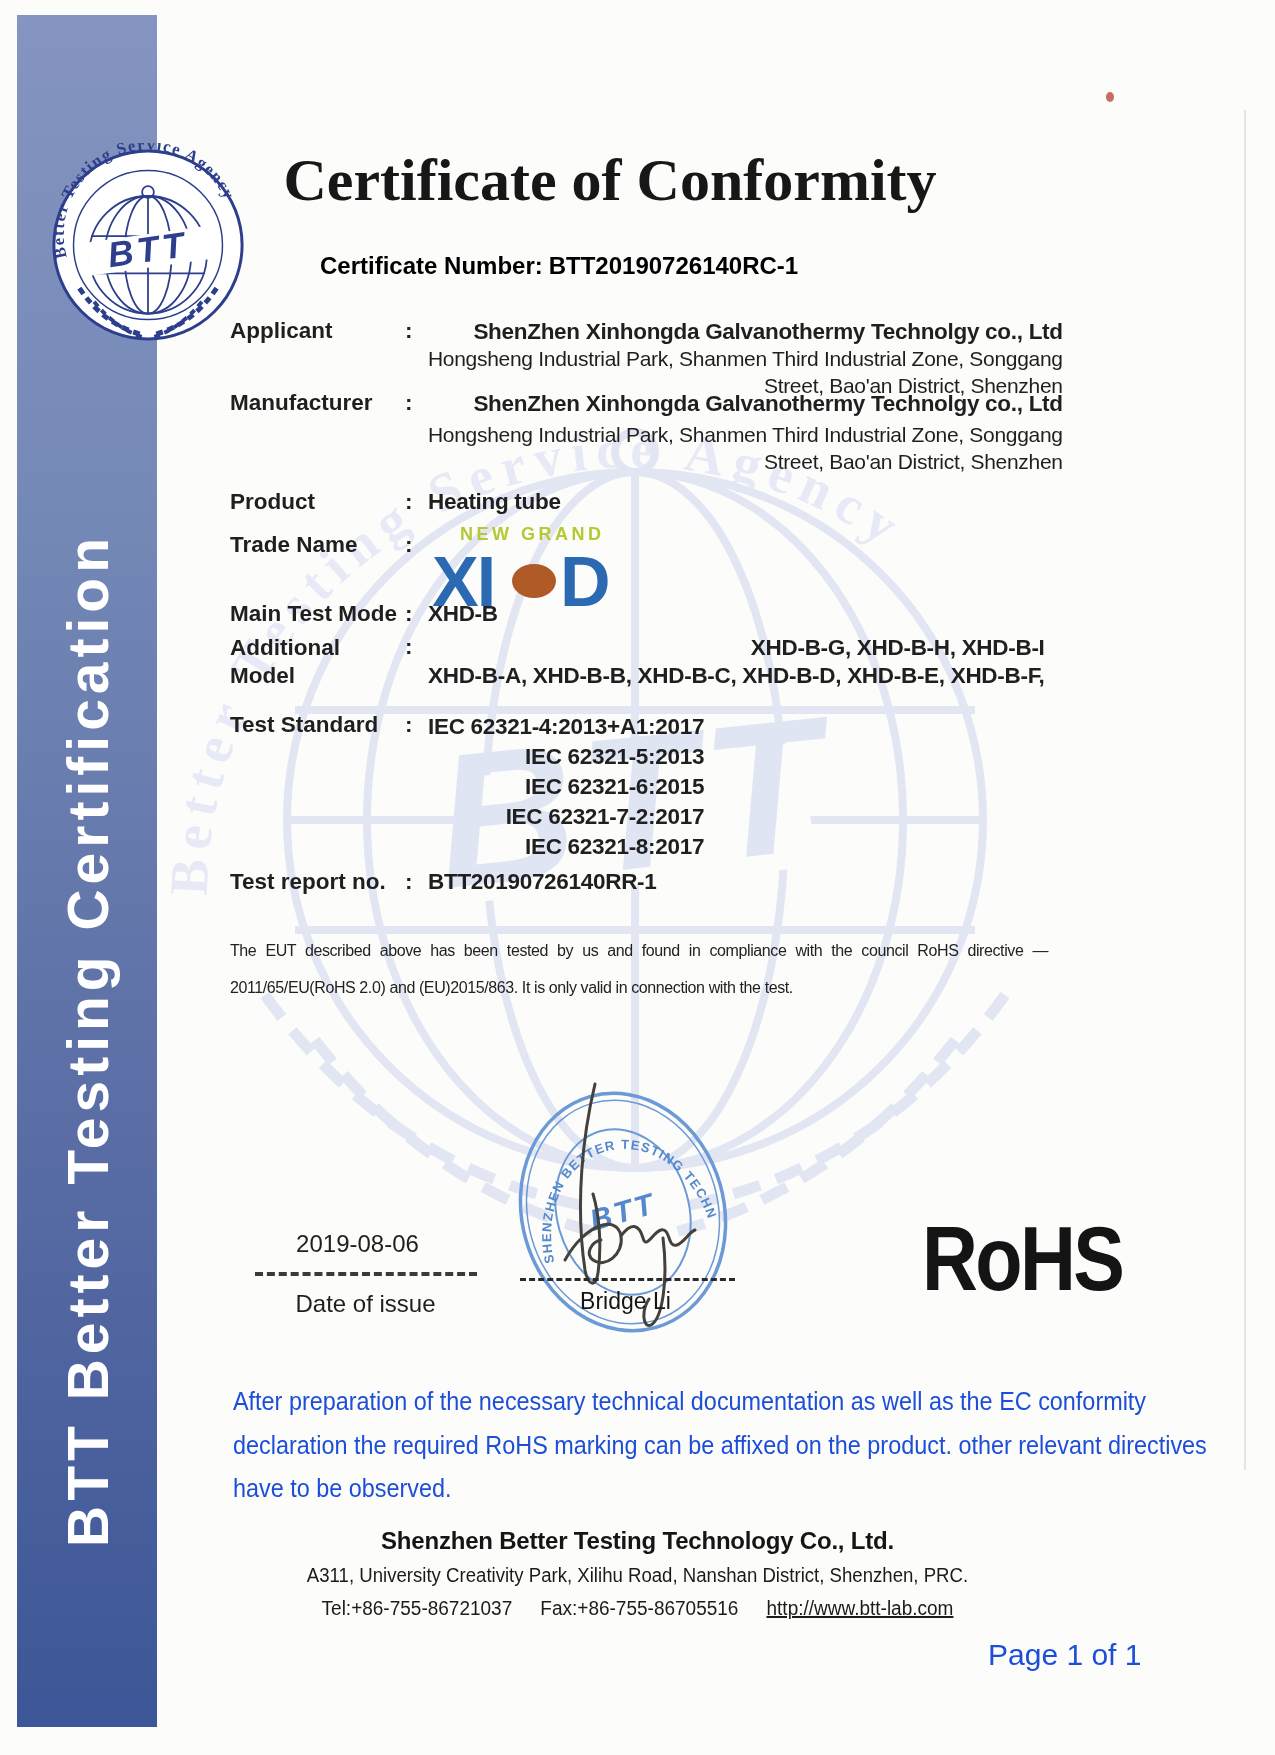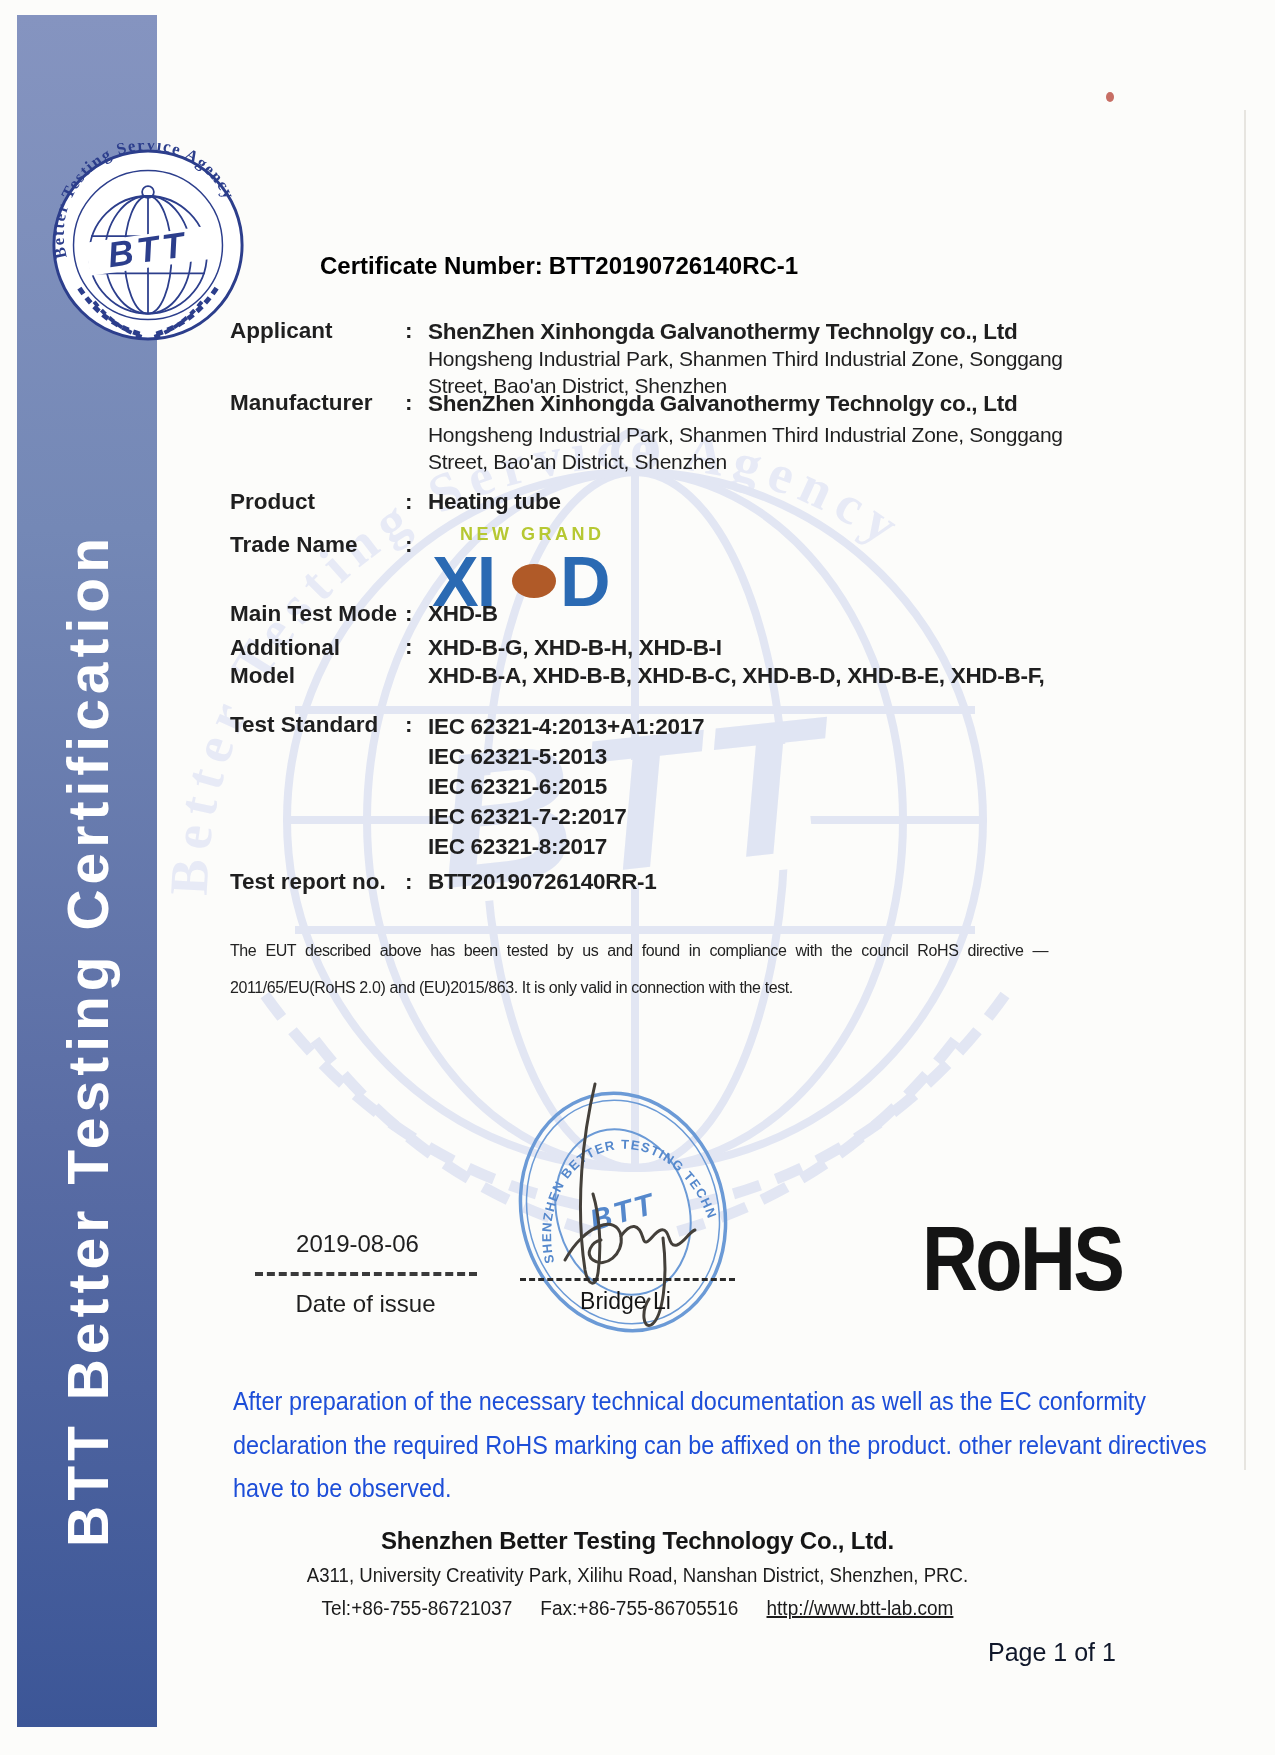--- a/index.html
+++ b/index.html
@@ -17,21 +17,21 @@
   
   .title{position:absolute;left:230px;top:146px;width:760px;text-align:center;
          font-family:"Liberation Serif",serif;font-weight:bold;font-size:60px;color:#181616;}
   .certnum{position:absolute;left:320px;top:252px;font-weight:bold;font-size:24px;color:#000000;}
   .certnum span{margin-right:6px;}
   
   .row{position:absolute;left:230px;width:840px;font-size:22.5px;}
   .lbl{position:absolute;left:0;top:0;font-weight:bold;white-space:nowrap;}
   .lbl div{line-height:28px;}
   .colon{position:absolute;left:175px;top:0;font-weight:bold;}
-  .val{position:absolute;left:198px;top:0;font-weight:bold;white-space:nowrap;letter-spacing:-0.3px;}
+  .val{position:absolute;left:198px;top:0;font-weight:bold;white-space:nowrap;letter-spacing:-0.3px;text-align:right;}
   .val div{line-height:28px;}
   .val .reg{font-weight:normal;font-size:21px;line-height:26.5px;letter-spacing:-0.3px;}
   .std div{line-height:30px;}
   
   .bodytext{position:absolute;left:230px;top:912px;width:818px;font-size:16px;line-height:37px;
             letter-spacing:-0.4px;text-align:justify;color:#222;margin-top:20px;}
   
   .date-val{position:absolute;left:260px;top:1230px;width:195px;text-align:center;font-size:24px;}
   .date-dash{position:absolute;left:255px;top:1272px;width:222px;border-top:4px dashed #3a3a3a;}
   .date-lbl{position:absolute;left:268px;top:1290px;width:195px;text-align:center;font-size:24px;}
@@ -44,21 +44,21 @@
   .note{position:absolute;left:233px;top:1380px;font-size:26px;color:#1d4ed8;}
   .note div{line-height:43.5px;white-space:nowrap;transform:scaleX(.9);transform-origin:0 50%;}
   .company{position:absolute;left:230px;top:1527px;width:815px;text-align:center;
            font-weight:bold;font-size:24px;color:#151515;letter-spacing:-0.2px;}
   .addr{position:absolute;left:230px;top:1564px;width:815px;text-align:center;font-size:20px;
         color:#1b1b1b;transform:scaleX(.93);}
   .telline{position:absolute;left:230px;top:1597px;width:815px;text-align:center;font-size:20px;
         color:#1b1b1b;transform:scaleX(.95);}
   .telline span{margin:0 12px;}
   .url{text-decoration:underline;}
-  .pageno{position:absolute;left:988px;top:1638px;font-size:25px;color:#0f172a;}
+  .pageno{position:absolute;left:988px;top:1638px;font-size:30px;color:#1d4ed8;}
   .reddot{position:absolute;left:1106px;top:92px;width:8px;height:10px;border-radius:50%;
           background:#b94a3e;opacity:.8;}
   .scanedge{position:absolute;left:1244px;top:110px;width:2px;height:1360px;background:#dedbd4;opacity:.7;}
 </style>
 </head>
 <body>
 
 <div id="page">
 
   <svg class="wm" width="940" height="960" viewBox="0 0 940 960">
@@ -111,20 +111,21 @@
       <path d="M170,148 Q145,186 104,196" stroke-width="5" stroke-dasharray="7 5"></path>
       <path d="M45,162 Q70,192 98,199" stroke-width="4" stroke-dasharray="6 5"></path>
       <path d="M155,162 Q130,192 102,199" stroke-width="4" stroke-dasharray="6 5"></path>
     </g>
     <g transform="rotate(-8 100 110)">
       <rect x="38" y="93" width="124" height="34" fill="#ffffff"></rect>
       <text x="100" y="121" text-anchor="middle" font-size="36" font-weight="bold" font-style="italic" fill="#2c3e8c" letter-spacing="4">BTT</text>
     </g>
   </svg>
 
+  <div class="title">Certificate of Conformity</div>
   <div class="certnum">
     <span>Certificate Number:</span><span>BTT20190726140RC-1</span>
   </div>
 
   <div class="row" style="top:318px">
     <div class="lbl">Applicant</div>
     <div class="colon">:</div>
     <div class="val">
       <div>ShenZhen Xinhongda Galvanothermy Technolgy co., Ltd</div>
       <div class="reg">Hongsheng Industrial Park, Shanmen Third Industrial Zone, Songgang</div>

